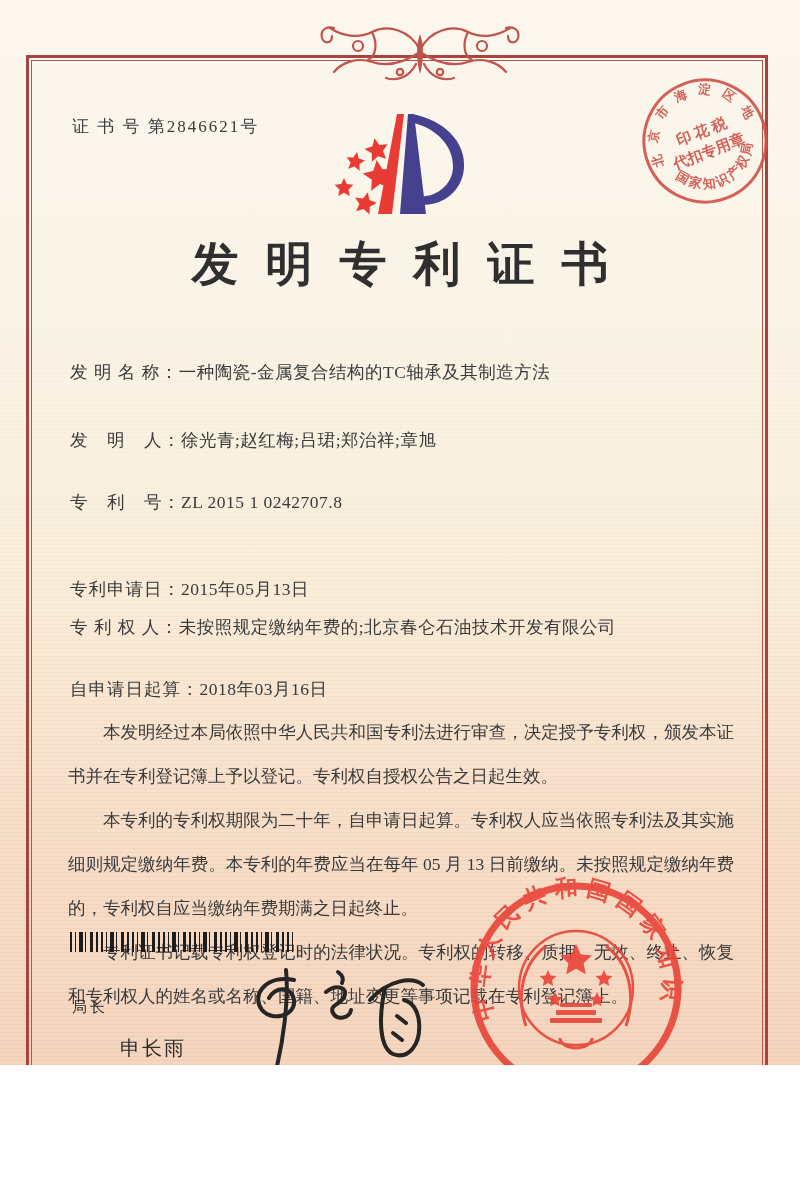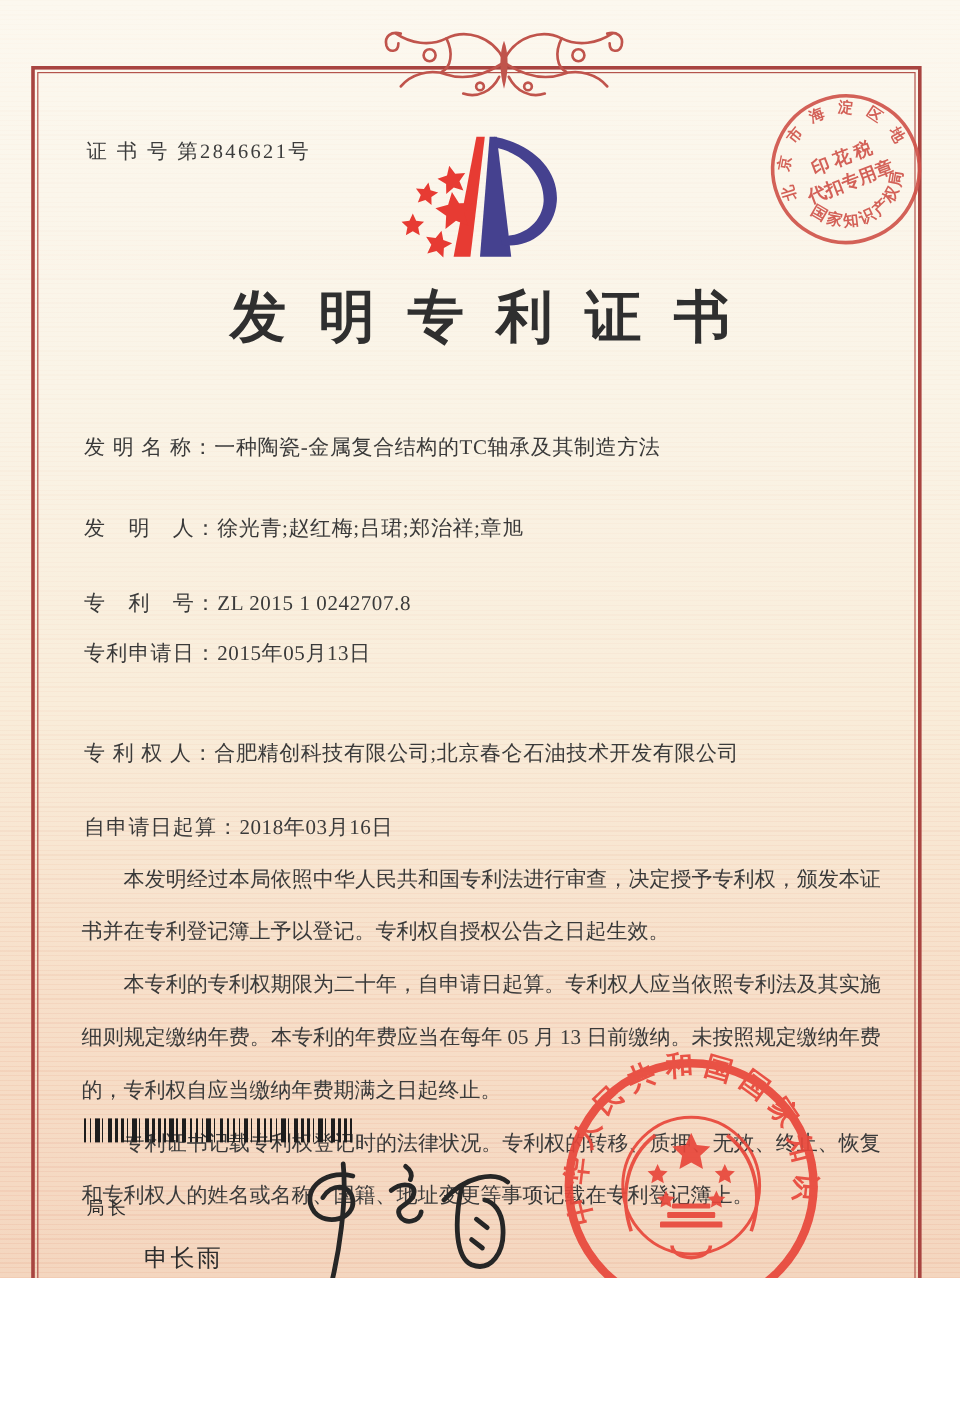--- a/index.html
+++ b/index.html
@@ -115,25 +115,25 @@
 
   <div class="abs row" style="top:360px">
     <span class="flabel">发 明 名 称：</span><span class="fvalue">一种陶瓷-金属复合结构的TC轴承及其制造方法</span>
   </div>
   <div class="abs row" style="top:428px">
     <span class="flabel">发　明　人：</span><span class="fvalue">徐光青;赵红梅;吕珺;郑治祥;章旭</span>
   </div>
   <div class="abs row" style="top:490px">
     <span class="flabel">专　利　号：</span><span class="fvalue">ZL 2015 1 0242707.8</span>
   </div>
-  <div class="abs row" style="top:532px">
+  <div class="abs row" style="top:577px">
     <span class="flabel">专利申请日：</span><span class="fvalue">2015年05月13日</span>
   </div>
   <div class="abs row" style="top:615px">
-    <span class="flabel">专 利 权 人：</span><span class="fvalue">合肥精创科技有限公司;北京春仑石油技术开发有限公司</span>
+    <span class="flabel">专 利 权 人：</span><span class="fvalue">未按照规定缴纳年费的;北京春仑石油技术开发有限公司</span>
   </div>
   <div class="abs row" style="top:677px">
     <span class="flabel">自申请日起算：</span><span class="fvalue">2018年03月16日</span>
   </div>
 
   <div class="abs body-text">
     <p>本发明经过本局依照中华人民共和国专利法进行审查，决定授予专利权，颁发本证书并在专利登记簿上予以登记。专利权自授权公告之日起生效。</p>
     <p>本专利的专利权期限为二十年，自申请日起算。专利权人应当依照专利法及其实施细则规定缴纳年费。本专利的年费应当在每年 05 月 13 日前缴纳。未按照规定缴纳年费的，专利权自应当缴纳年费期满之日起终止。</p>
     <p>专利证书记载专利权登记时的法律状况。专利权的转移、质押、无效、终止、恢复和专利权人的姓名或名称、国籍、地址变更等事项记载在专利登记簿上。</p>
   </div>

